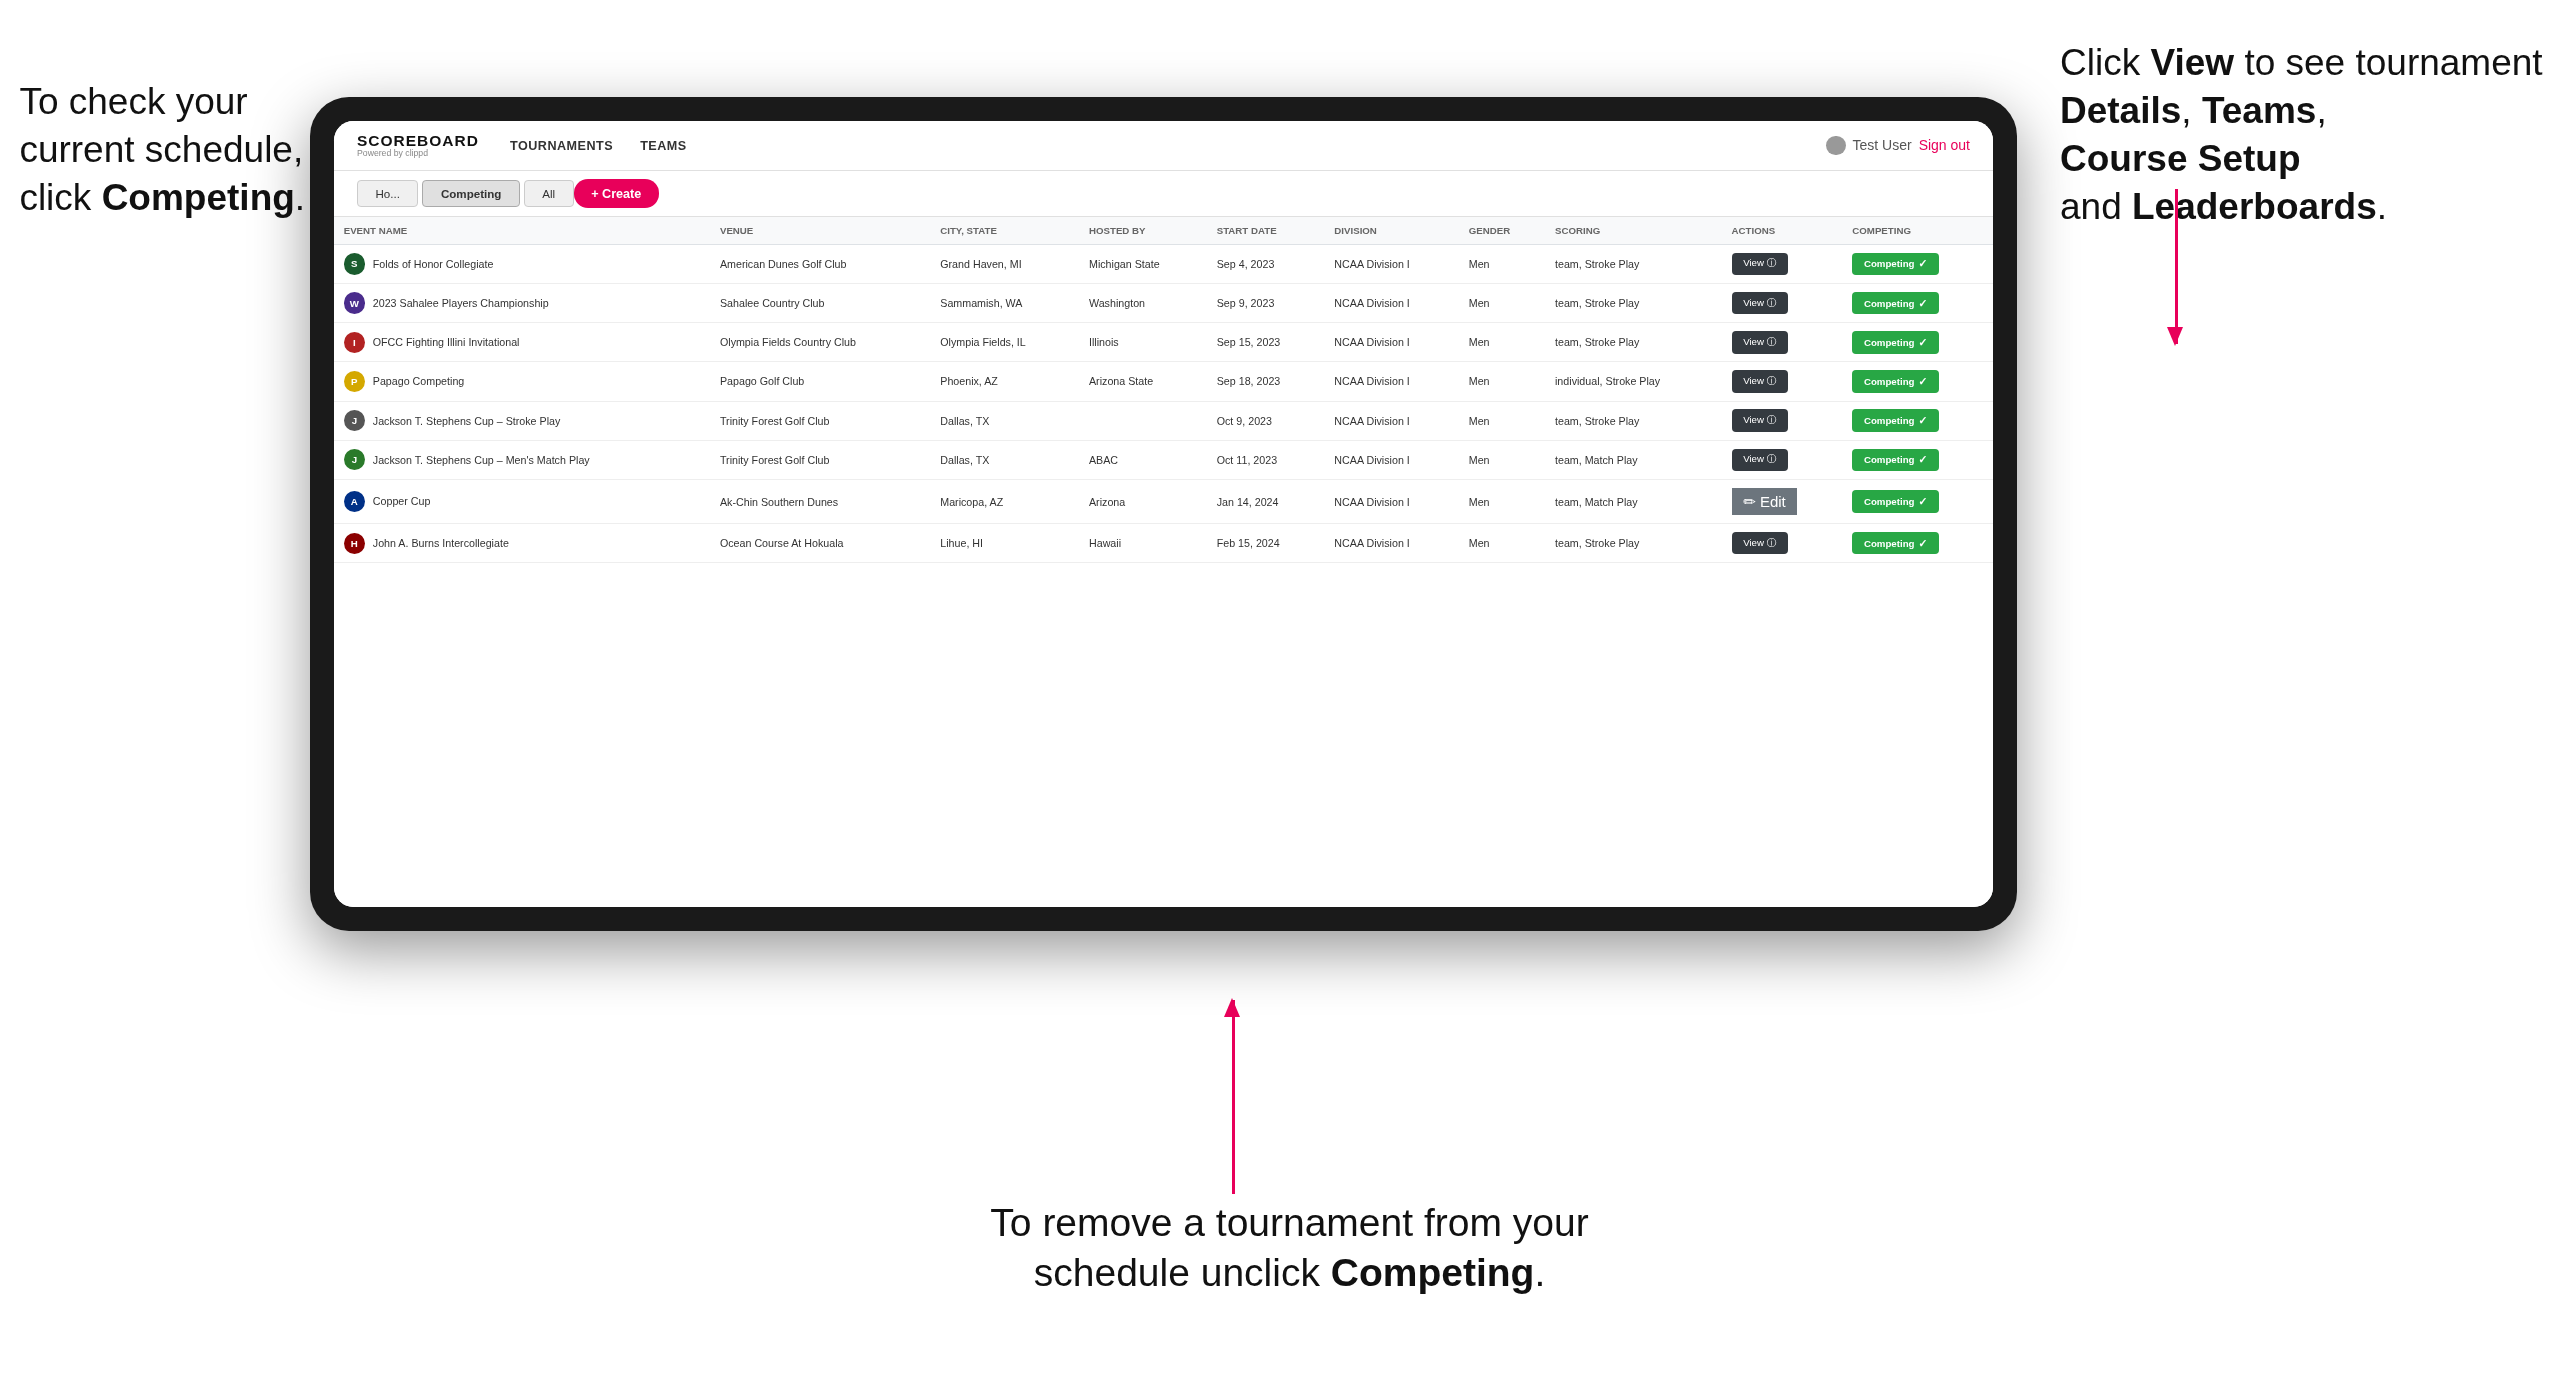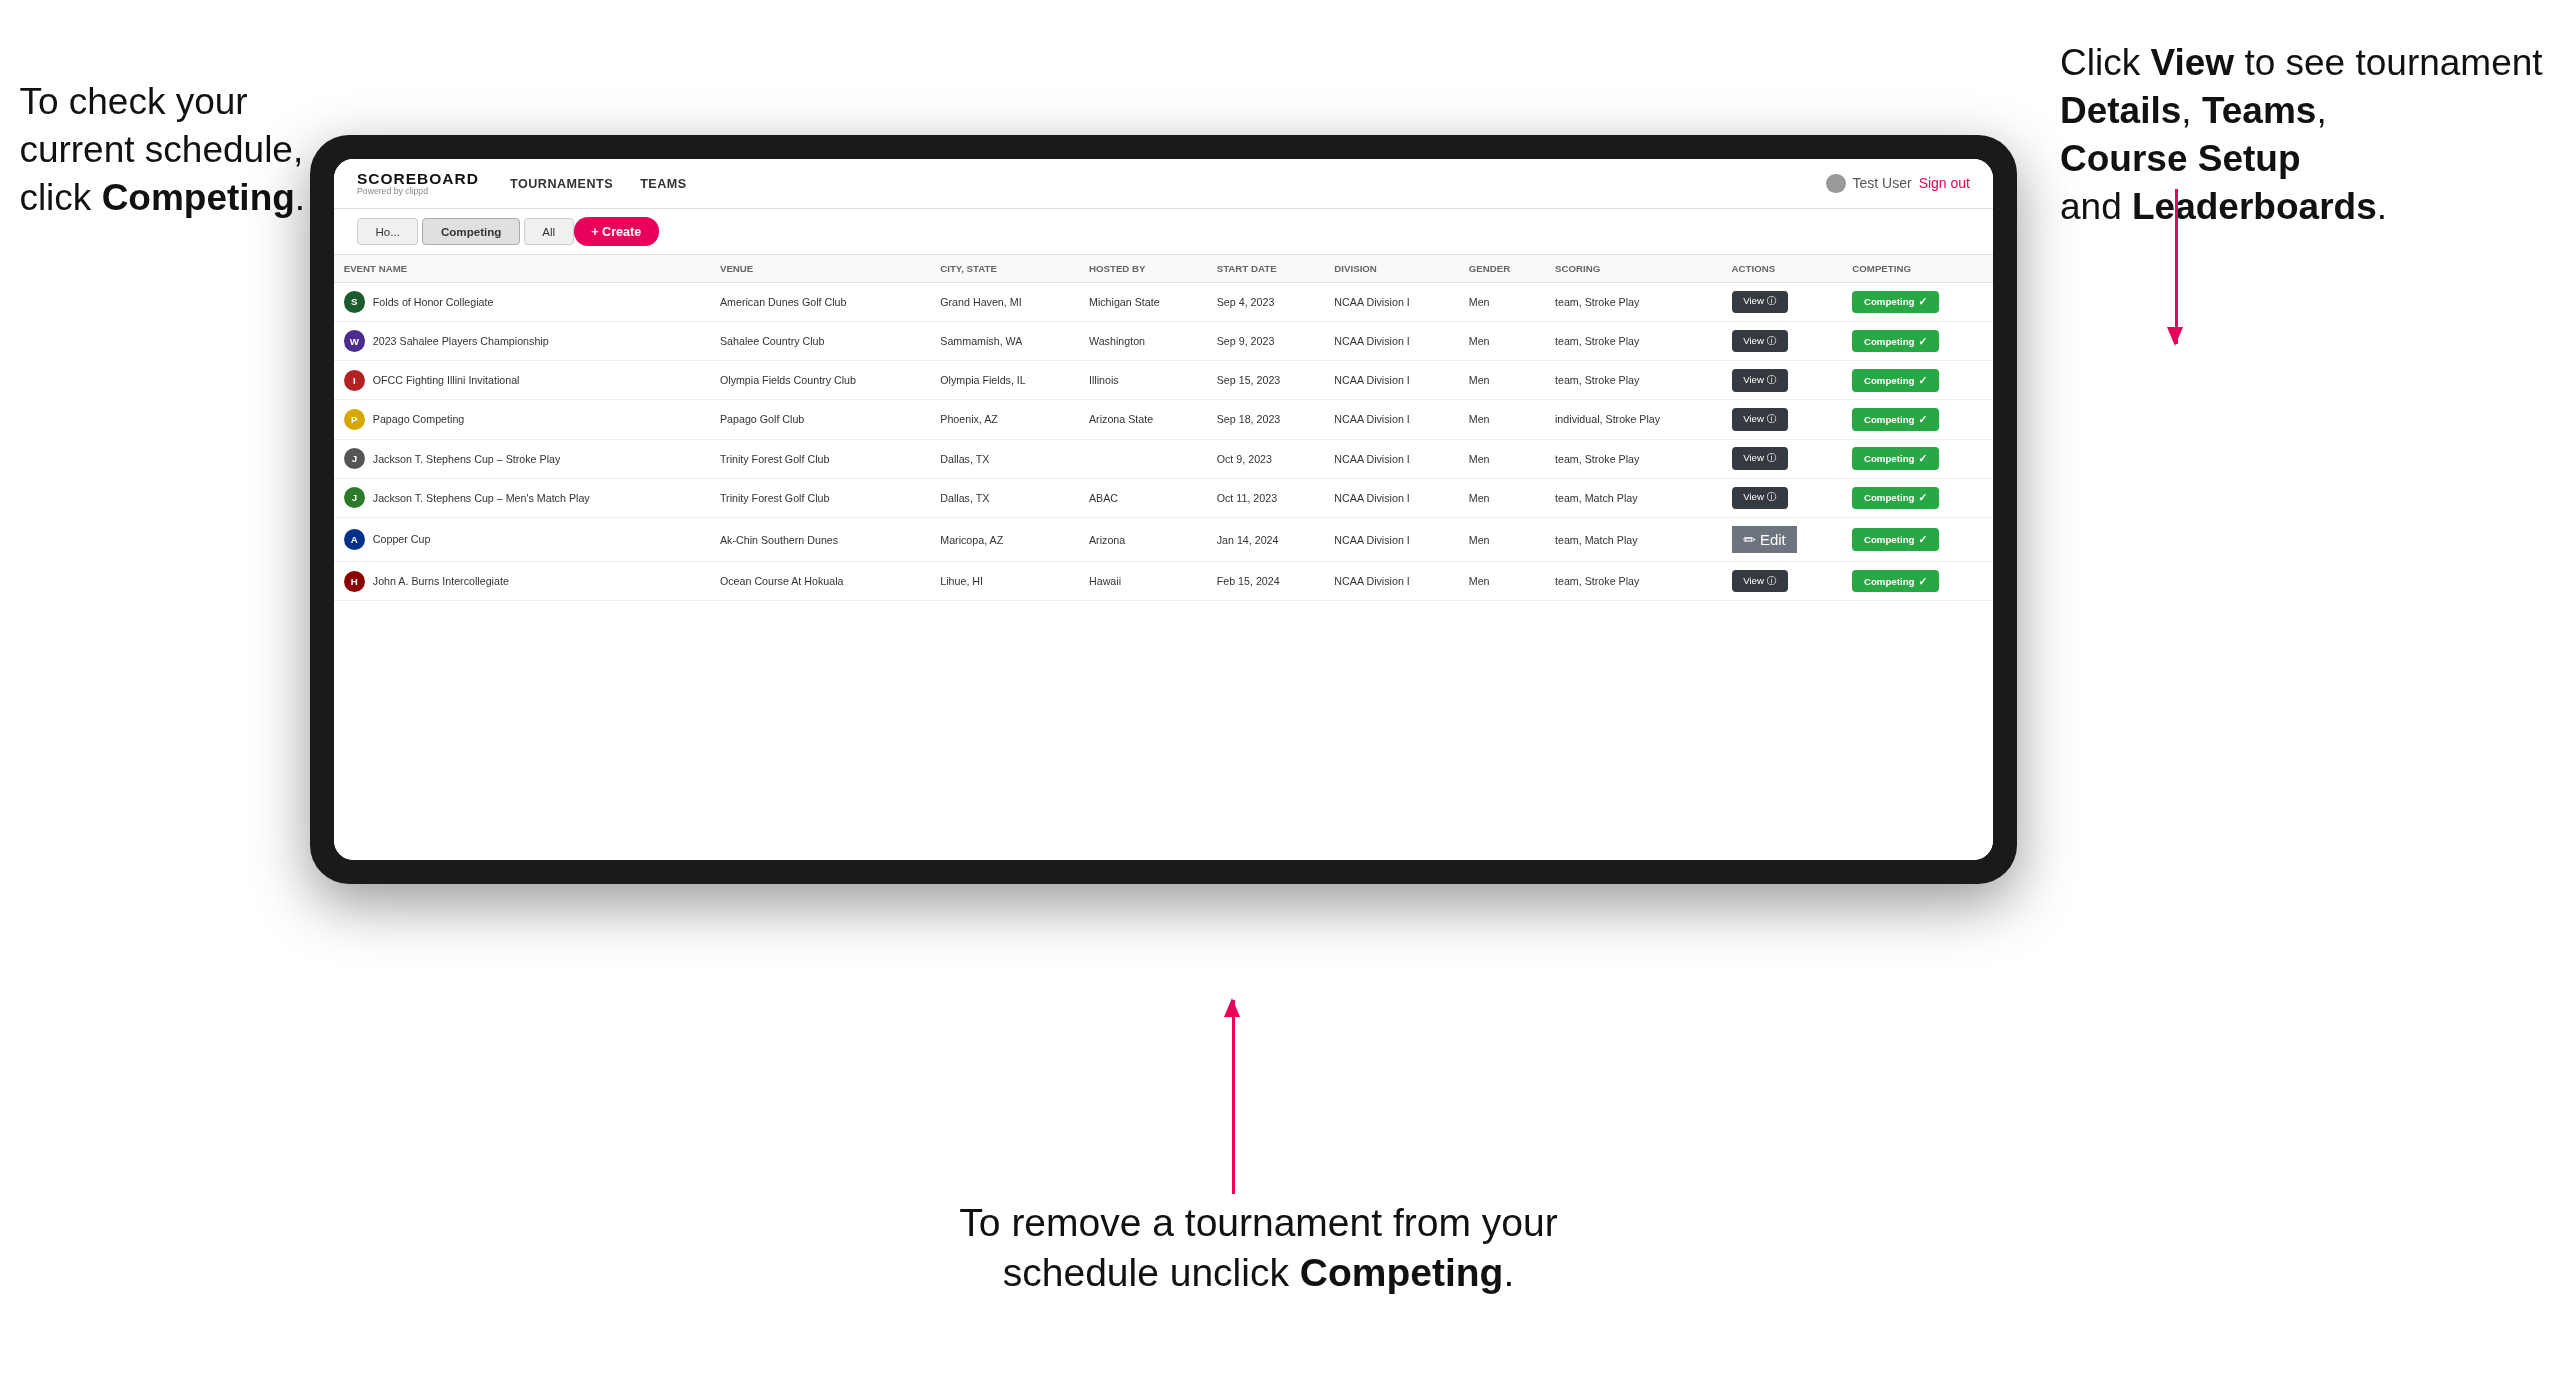--- a/index.html
+++ b/index.html
@@ -26,38 +26,37 @@
       left: 19.4px;
       width: 369px;
     }
     .annotation-top-right {
       top: 39px;
       right: 12px;
       width: 504px;
     }
     .annotation-bottom {
       bottom: 87px;
-      left: 890px;
+      left: 921px;
       width: 737px;
       font-size: 39px;
       text-align: center;
     }
 
     
     .tablet-frame {
       position: absolute;
       top: 97px;
       left: 310px;
       width: 1707px;
-      height: 749px;
+      height: 834px;
       background: #1a1a1a;
       border-radius: 39px;
       padding: 24px;
       box-shadow: 0 19.4px 58px rgba(0,0,0,0.4);
-      margin-top: 38px;
     }
 
     .tablet-screen {
       width: 100%;
       height: 100%;
       background: #f4f5f7;
       border-radius: 19.4px;
       overflow: hidden;
       display: flex;
       flex-direction: column;

